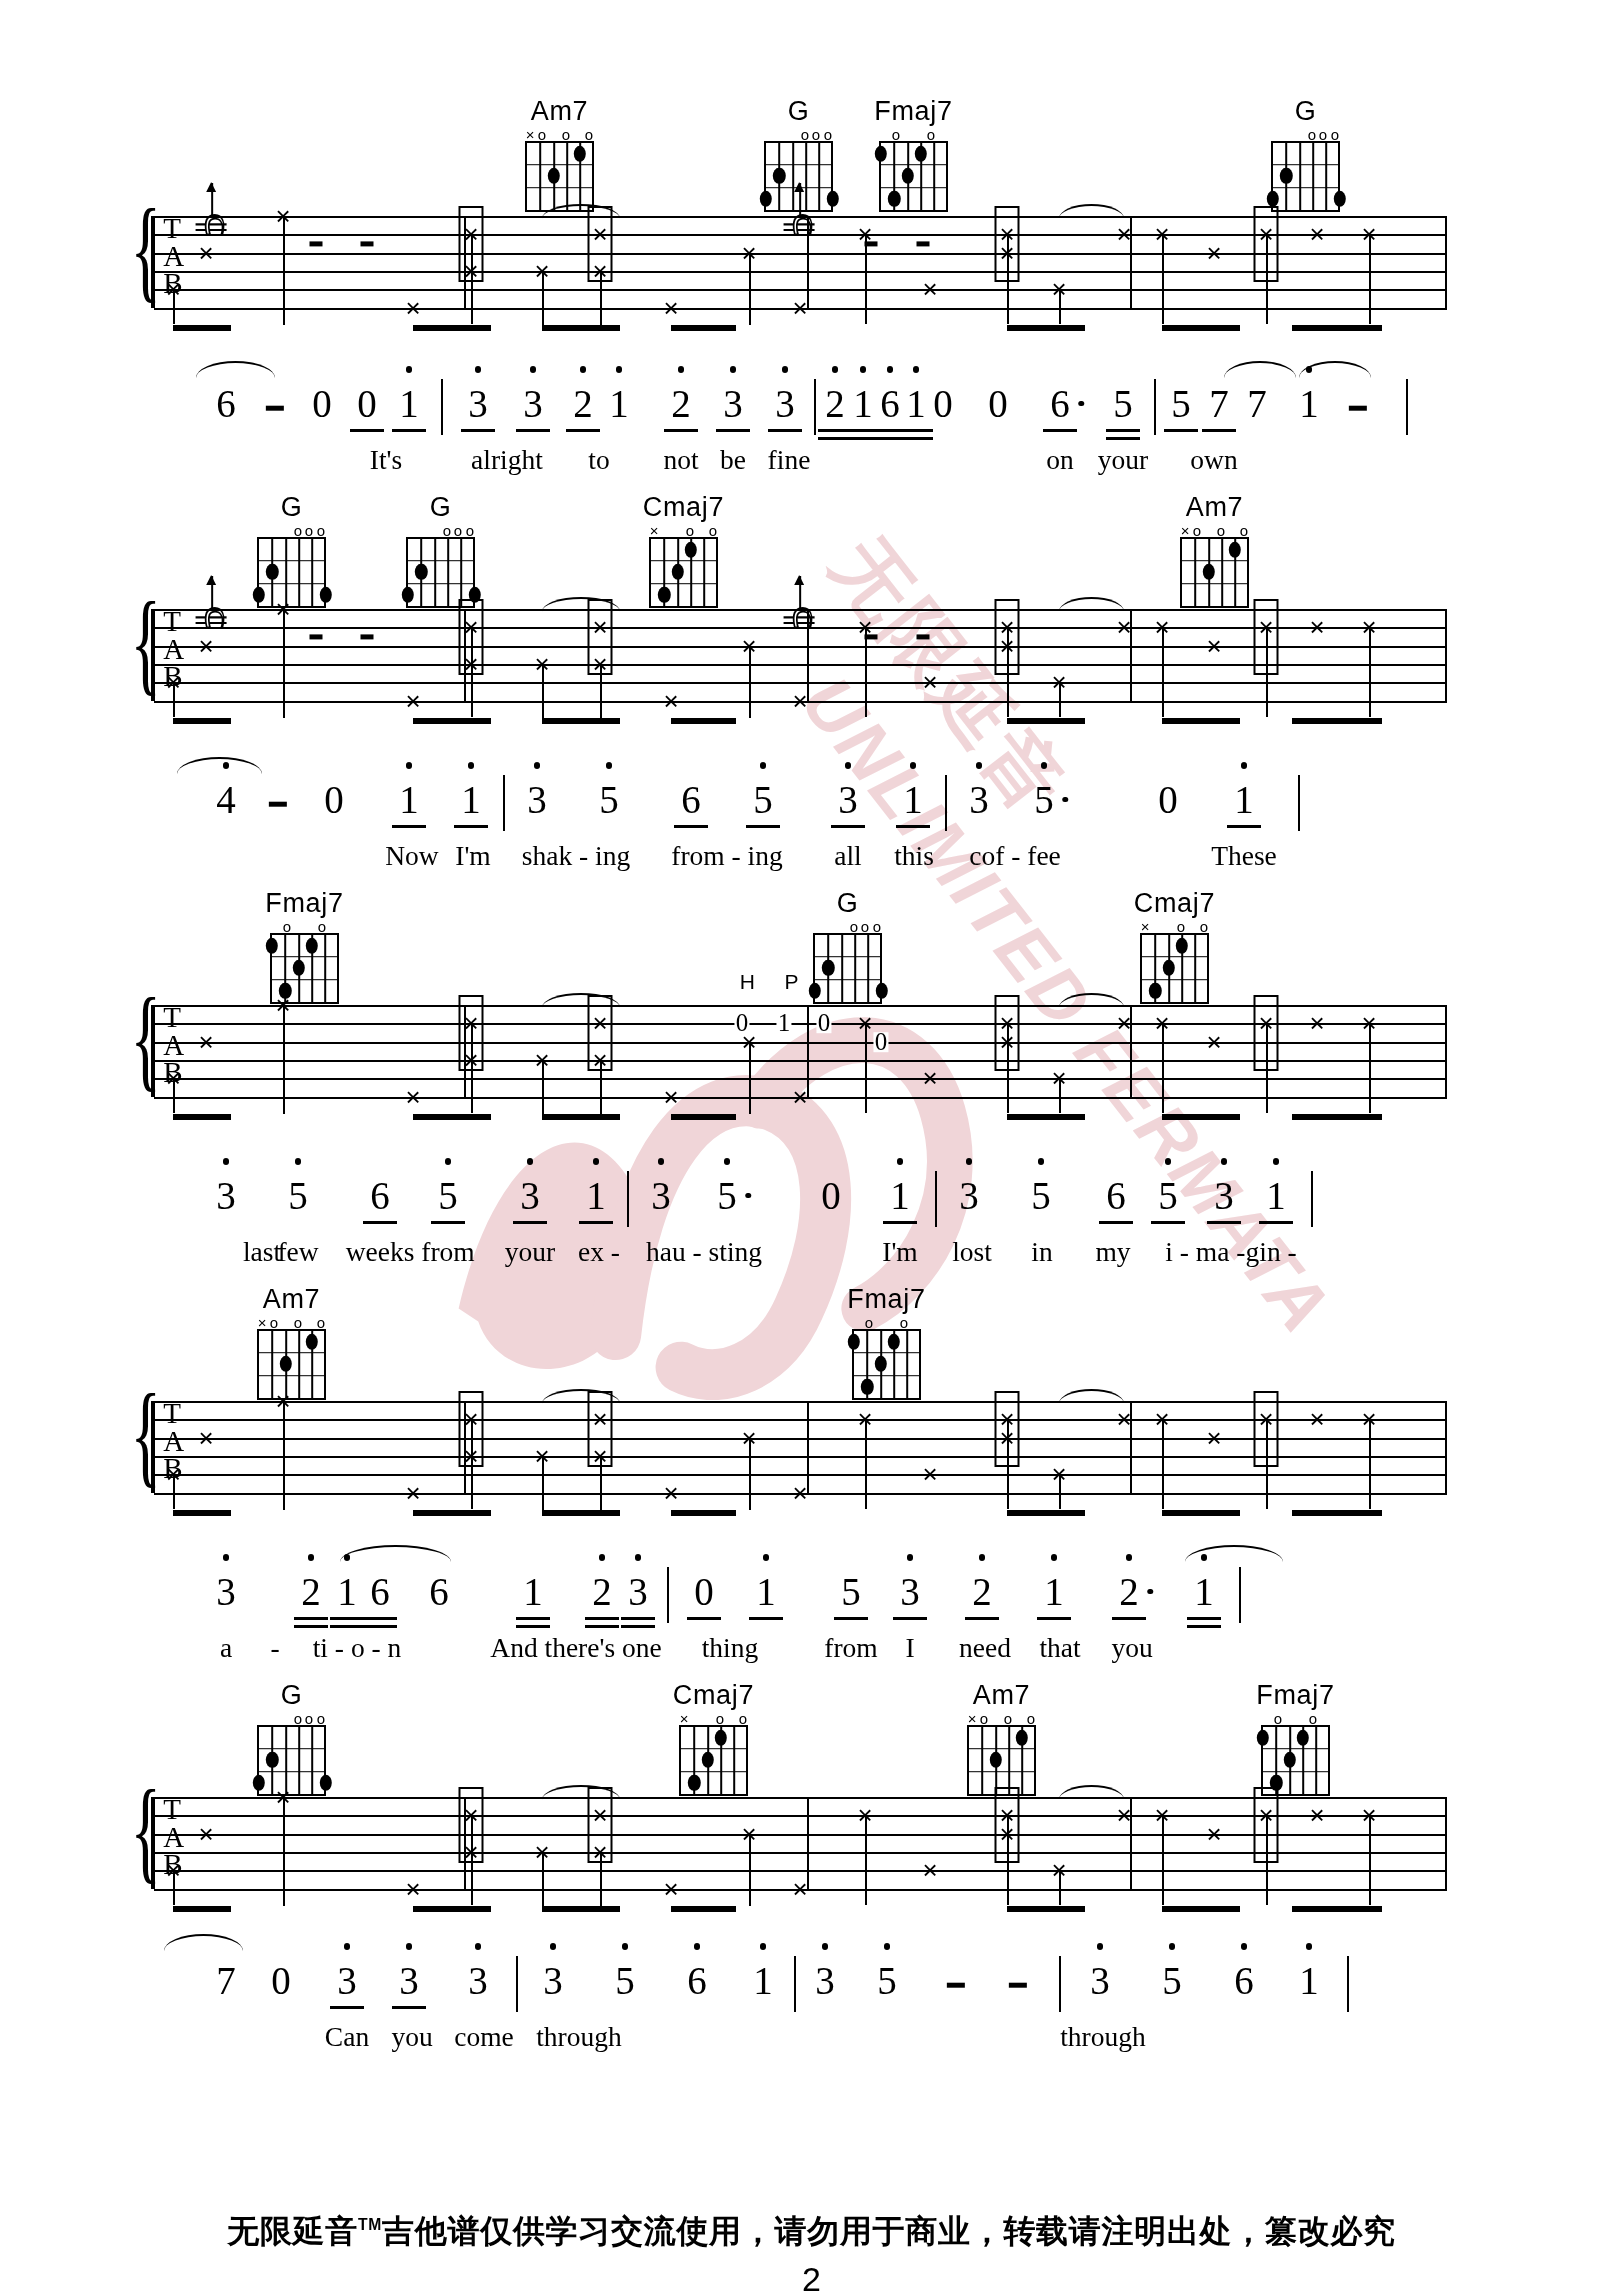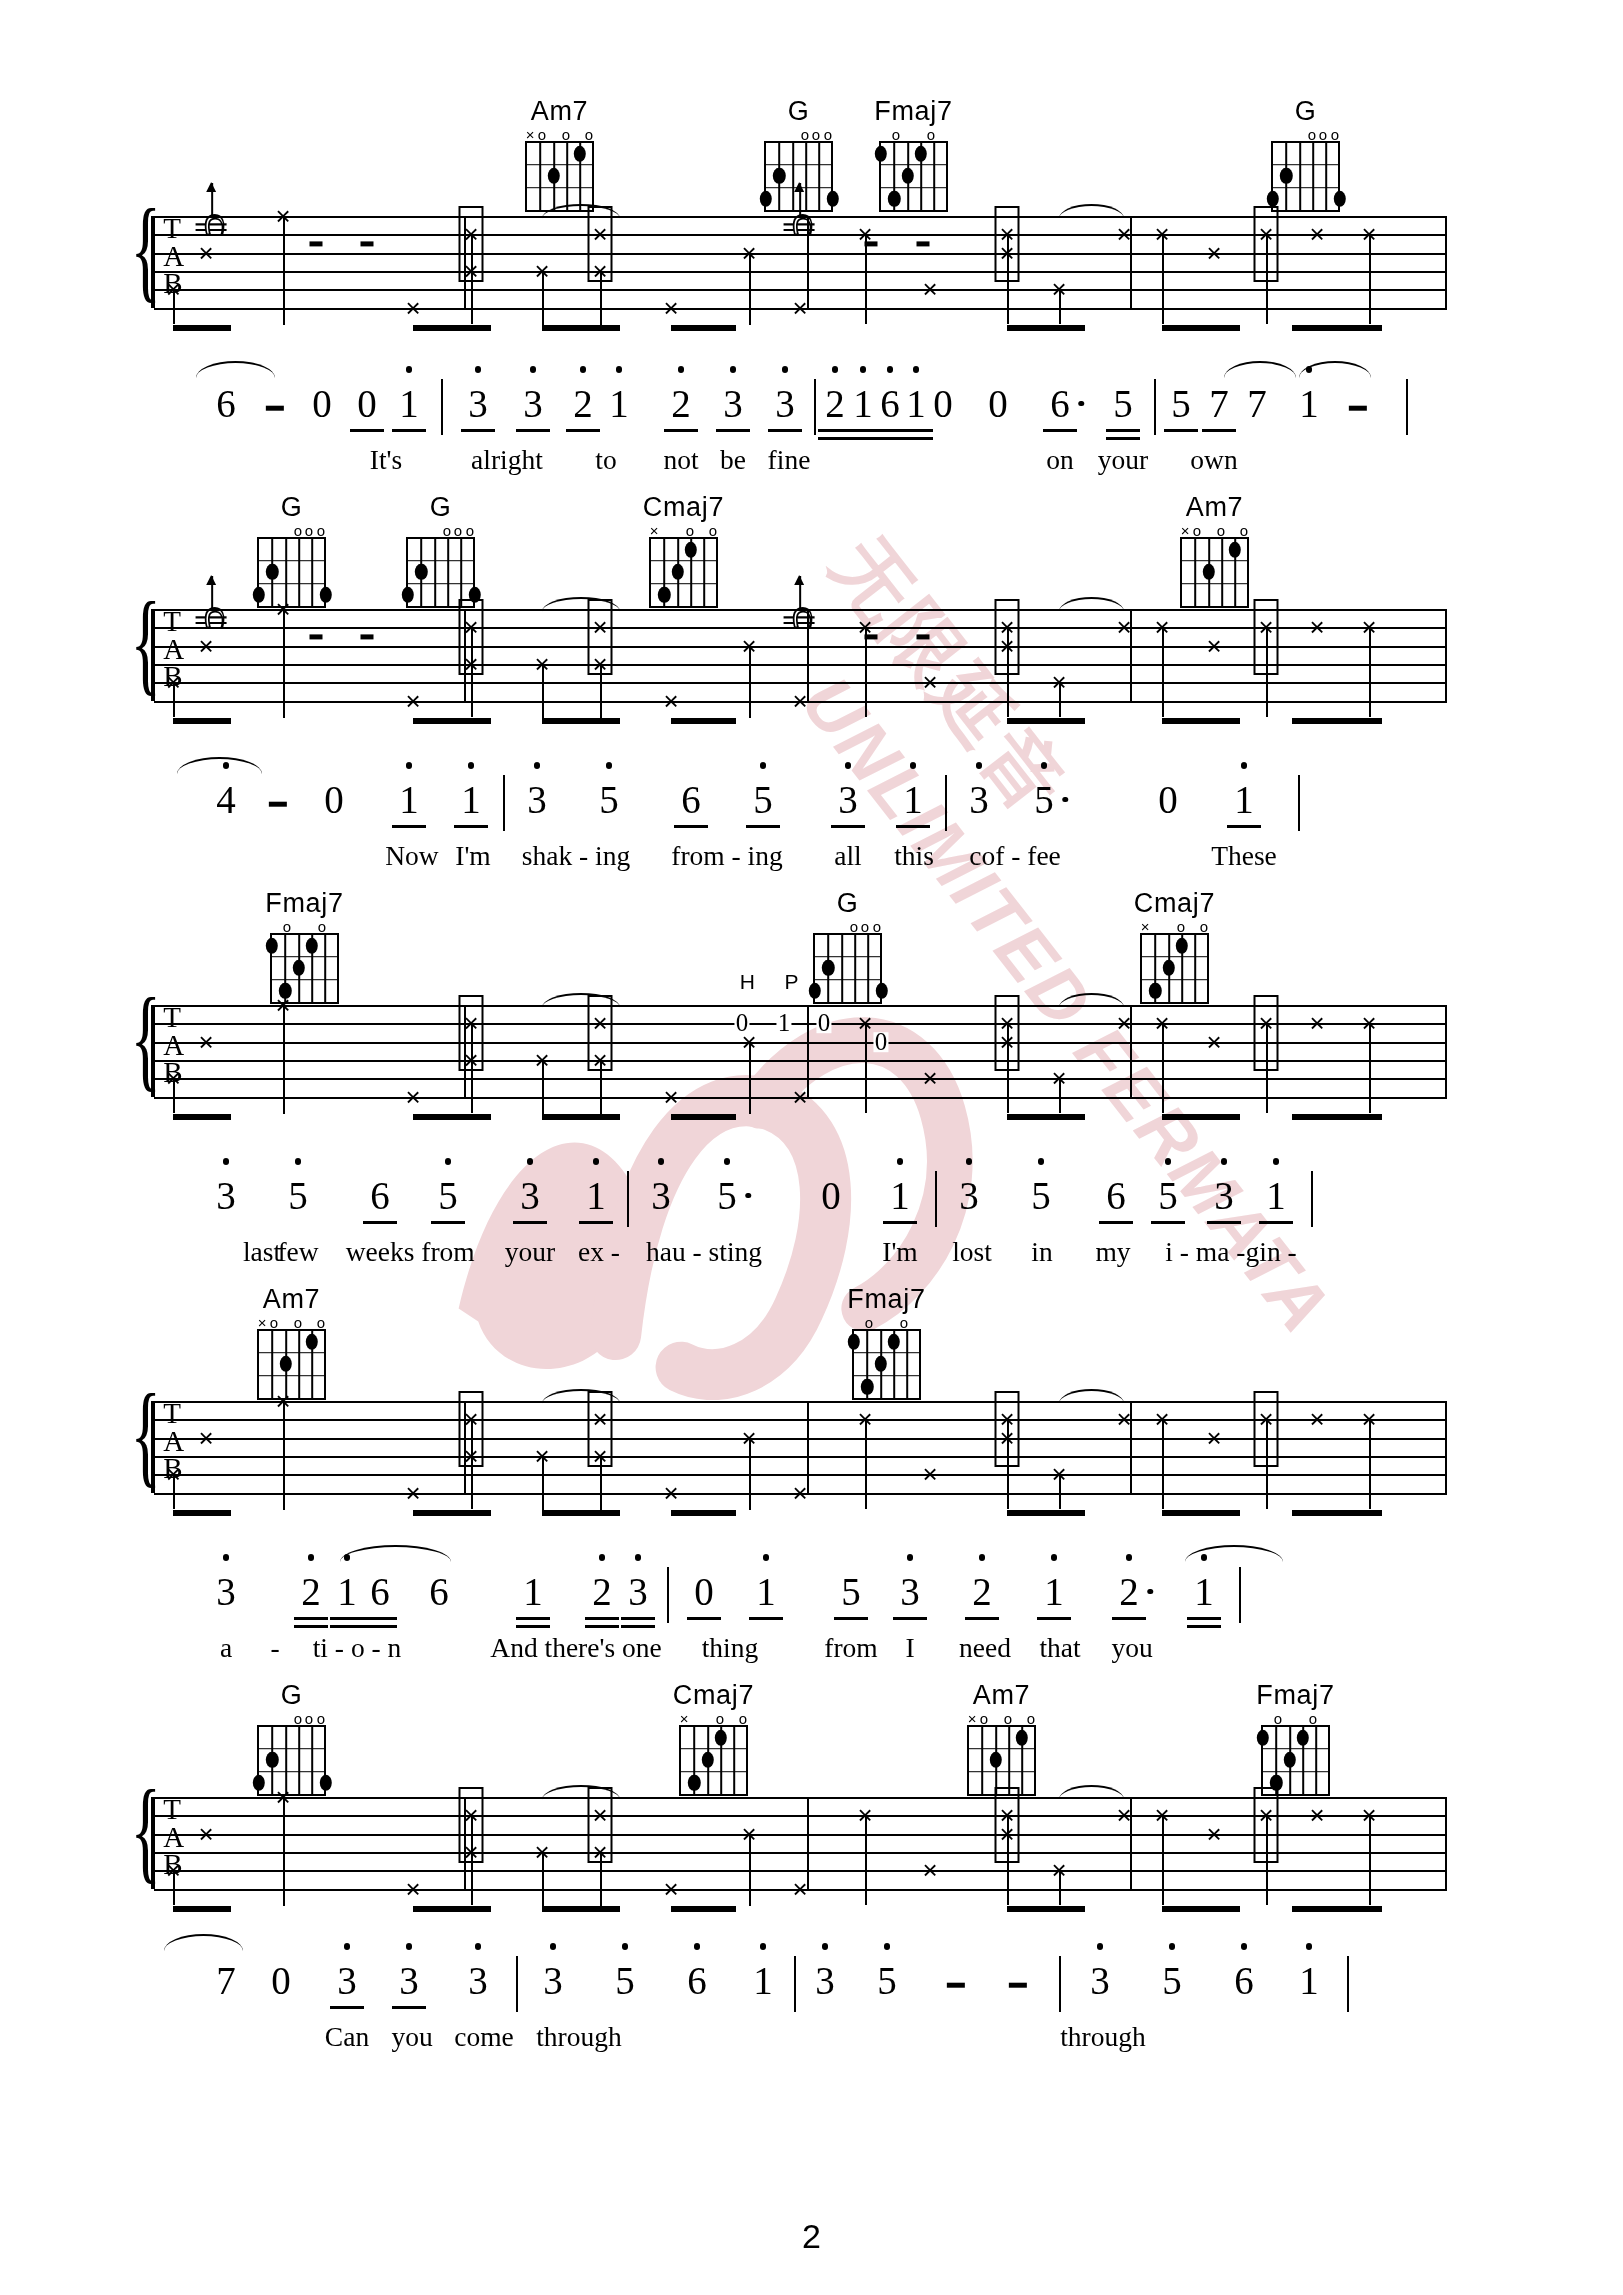--- a/index.html
+++ b/index.html
@@ -574,21 +574,21 @@
       <div class="jp-note" style="left: 1309px; top: 0px;">
         <span class="num">1<span class="octup"></span></span>
       </div>
       <div class="jp-dash" style="left: 1358px; top: 25px;"></div>
       <div class="jp-bar" style="left: 1407px; top: -3.9px; height: 56px;"></div>
       <div class="jp-slur" style="left: 196px; width: 79px; top: -22px;"></div>
       <div class="jp-slur" style="left: 1224px; width: 72px; top: -22px;"></div>
       <div class="jp-slur" style="left: 1299px; width: 72px; top: -22px;"></div>
       <div class="lyric" style="left: 386px; top: 62px;">It's</div>
       <div class="lyric" style="left: 507px; top: 62px;">alright</div>
-      <div class="lyric" style="left: 599px; top: 62px; margin-left: 7px;">to</div>
+      <div class="lyric" style="left: 599px; top: 62px;">to</div>
       <div class="lyric" style="left: 681px; top: 62px;">not</div>
       <div class="lyric" style="left: 733px; top: 62px;">be</div>
       <div class="lyric" style="left: 789px; top: 62px;">fine</div>
       <div class="lyric" style="left: 1060px; top: 62px;">on</div>
       <div class="lyric" style="left: 1123px; top: 62px;">your</div>
       <div class="lyric" style="left: 1214px; top: 62px;">own</div>
     </div>
     <div class="chord" style="left: 249px; top: 494px;">
       <div class="chord-name">G</div>
       <div class="markers">
@@ -1397,15 +1397,18 @@
       <div class="jp-slur" style="left: 164px; width: 79px; top: -26px;"></div>
       <div class="lyric" style="left: 347px; top: 62px;">Can</div>
       <div class="lyric" style="left: 412px; top: 62px;">you</div>
       <div class="lyric" style="left: 484px; top: 62px;">come</div>
       <div class="lyric" style="left: 579px; top: 62px;">through</div>
       <div class="lyric" style="left: 1103px; top: 62px;">through</div>
     </div>
   </div>
 
 <div id="footer">
+  <div class="notice">
+    <span>无限延音</span><span class="tm">TM</span><span>吉他谱仅供学习交流使用，请勿用于商业，转载请注明出处，篡改必究</span>
+  </div>
   <div class="pageno">2</div>
 </div>
 
 
 </body></html>

